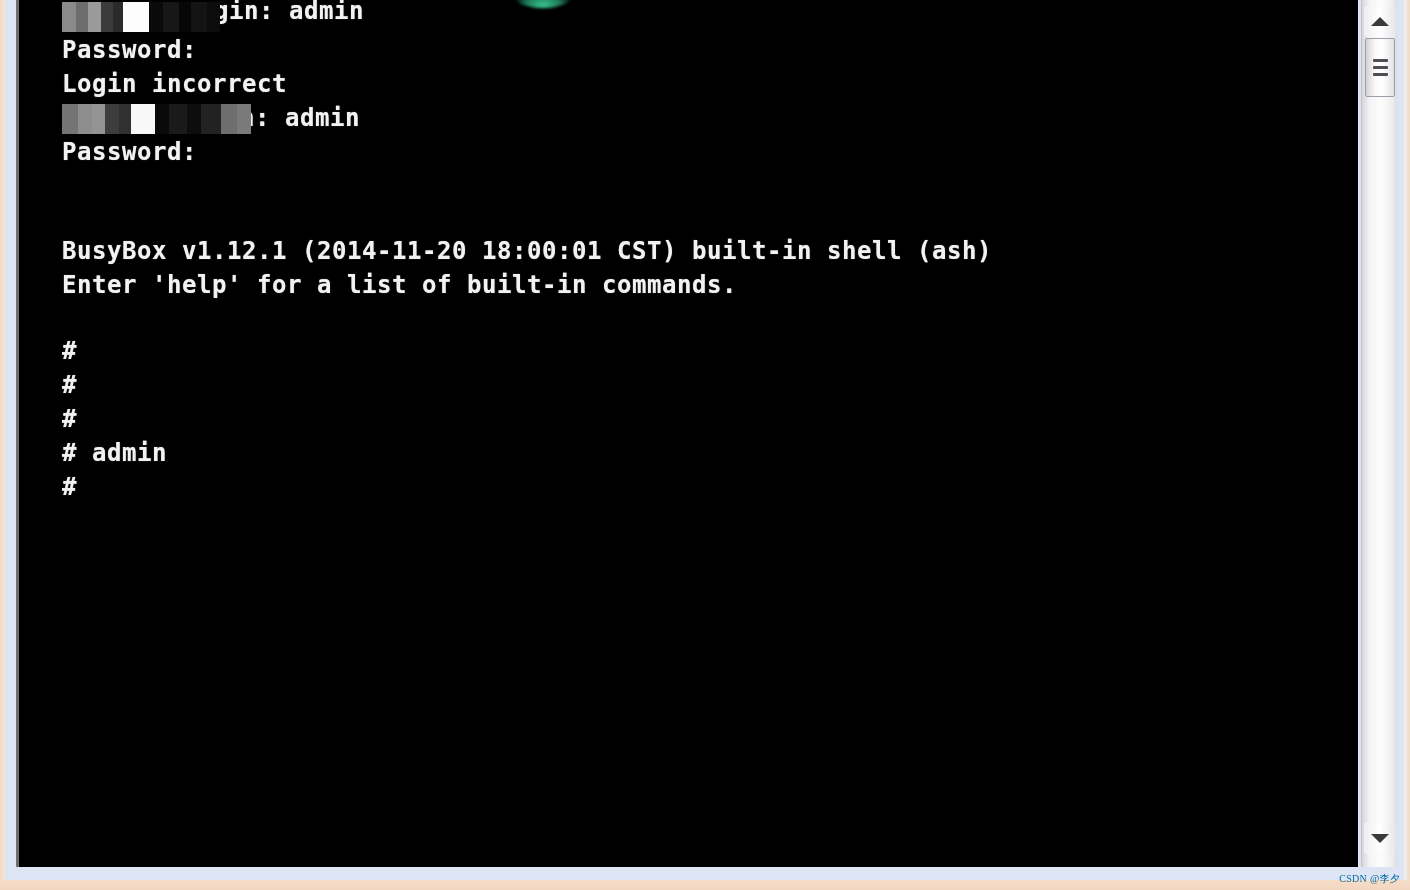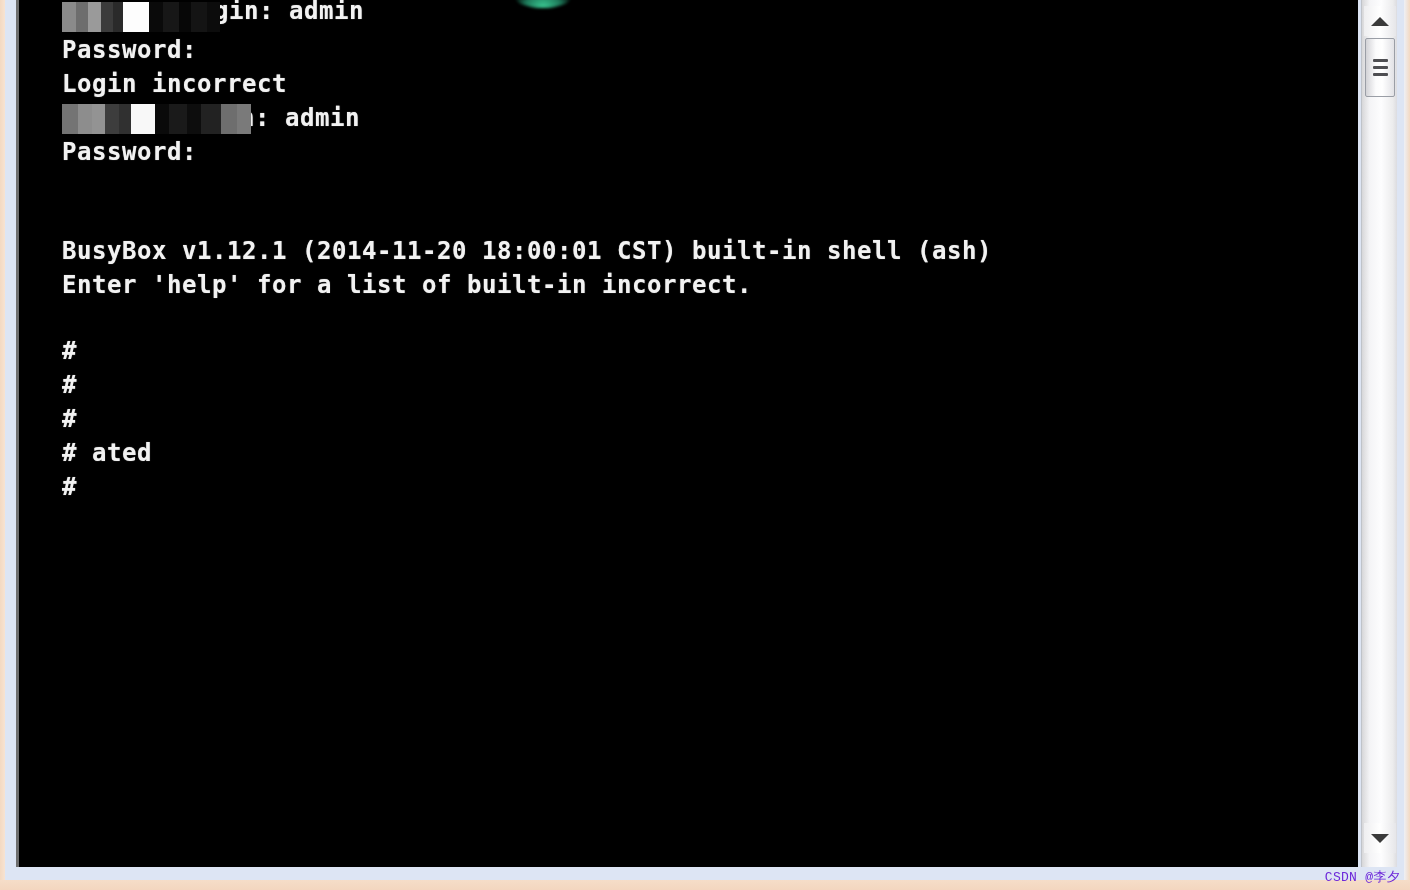--- a/index.html
+++ b/index.html
@@ -161,23 +161,23 @@
     height: 3px;
     background: #4e4e52;
     border-radius: 1px;
   }
 
   
   #watermark {
     position: absolute;
     right: 10px;
     bottom: 4px;
-    font-family: Liberation Mono, monospace;
-    font-size: 13px;
-    color: #6d28d9;
+    font-family: Liberation Serif, serif;
+    font-size: 10px;
+    color: #0369a1;
     letter-spacing: 0.3px;
     white-space: nowrap;
     user-select: none;
   }
 </style>
 </head>
 <body>
 
 <div id="window-root">
 
@@ -191,26 +191,26 @@
       <div class="green-blip"></div>
 
     <div class="term-line" style="top: -6px; left: 171px;">gin: admin</div>
         <div class="term-line" style="top: 33px; left: 19px;">Password:</div>
         <div class="term-line" style="top: 67px; left: 19px;">Login incorrect</div>
         <div class="term-line" style="top: 101px; left: 197px;">n: admin</div>
         <div class="term-line" style="top: 135px; left: 19px;">Password:</div>
         <div class="term-line" style="top: 169px; left: 19px;"></div>
         <div class="term-line" style="top: 203px; left: 19px;"></div>
         <div class="term-line" style="top: 234px; left: 19px;">BusyBox v1.12.1 (2014-11-20 18:00:01 CST) built-in shell (ash)</div>
-        <div class="term-line" style="top: 268px; left: 19px;">Enter 'help' for a list of built-in incorrect.</div>
+        <div class="term-line" style="top: 268px; left: 19px;">Enter 'help' for a list of built-in commands.</div>
         <div class="term-line" style="top: 302px; left: 19px;"></div>
         <div class="term-line" style="top: 334px; left: 19px;">#</div>
         <div class="term-line" style="top: 368px; left: 19px;">#</div>
         <div class="term-line" style="top: 402px; left: 19px;">#</div>
-        <div class="term-line" style="top: 436px; left: 19px;"># ated</div>
+        <div class="term-line" style="top: 436px; left: 19px;"># admin</div>
         <div class="term-line" style="top: 470px; left: 19px;">#</div>
         <div class="censor-row" style="top: 2px; left: 19px;">
           <span class="censor-blk" style="width: 14px; background: rgb(138, 138, 138);"></span>
           <span class="censor-blk" style="width: 12px; background: rgb(109, 109, 109);"></span>
           <span class="censor-blk" style="width: 13px; background: rgb(154, 154, 154);"></span>
           <span class="censor-blk" style="width: 12px; background: rgb(59, 59, 59);"></span>
           <span class="censor-blk" style="width: 10px; background: rgb(42, 42, 42);"></span>
           <span class="censor-blk" style="width: 26px; background: rgb(253, 253, 253);"></span>
           <span class="censor-blk" style="width: 14px; background: rgb(10, 10, 10);"></span>
           <span class="censor-blk" style="width: 16px; background: rgb(23, 23, 23);"></span>

